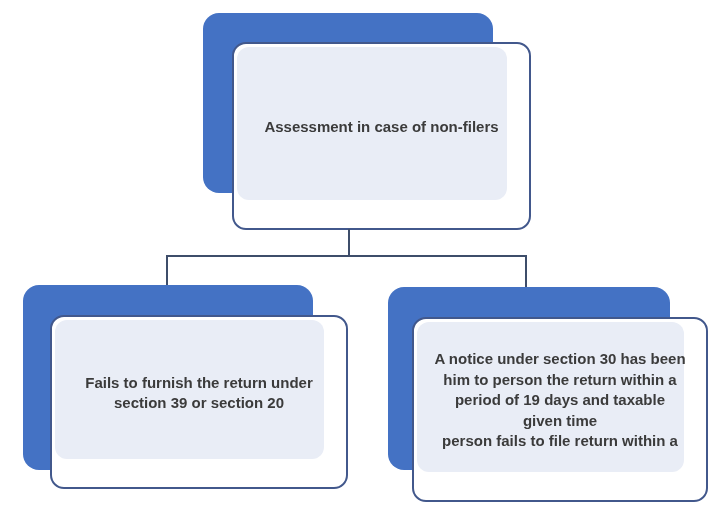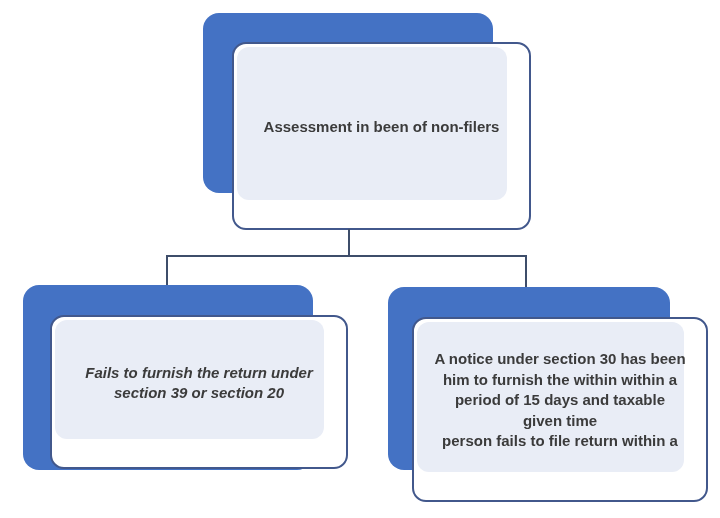--- a/index.html
+++ b/index.html
@@ -48,40 +48,40 @@
     font-weight:700;
     font-size:15px;
     line-height:20.5px;
   }
   .label span{display:block;white-space:nowrap;}
   .connector{position:absolute;background:var(--connector);}
   
   .node-top  .back {left:203px;top:13px; width:290px;height:180px;}
   .node-top  .front{left:232px;top:42px; width:299px;height:188px;}
   .node-left .back {left:23px; top:285px;width:290px;height:185px;}
-  .node-left .front{left:50px; top:315px;width:298px;height:154px;font-style:italic;}
+  .node-left .front{left:50px; top:315px;width:298px;height:174px;}
   .node-right .back {left:388px;top:287px;width:282px;height:183px;}
   .node-right .front{left:412px;top:317px;width:296px;height:185px;}
   
   .conn-stem      {left:348px;top:229px;width:2px;height:28px;}
   .conn-horizontal{left:166px;top:255px;width:361px;height:2px;}
   .conn-left-drop {left:166px;top:255px;width:2px;height:31px;}
   .conn-right-drop{left:525px;top:255px;width:2px;height:33px;}
 </style>
 </head>
 <body>
 
 <div class="canvas">
 
   <div class="node node-top">
     <div class="back"></div>
     <div class="front">
       <div class="inner"></div>
       <div class="label">
-        <span>Assessment in been of non-filers</span>
+        <span>Assessment in case of non-filers</span>
       </div>
     </div>
   </div>
 
   <div class="connector conn-stem"></div>
   <div class="connector conn-horizontal"></div>
   <div class="connector conn-left-drop"></div>
   <div class="connector conn-right-drop"></div>
 
   <div class="node node-left">
@@ -94,21 +94,21 @@
       </div>
     </div>
   </div>
 
   <div class="node node-right">
     <div class="back"></div>
     <div class="front">
       <div class="inner"></div>
       <div class="label">
         <span>A notice under section 30 has been</span>
-        <span>him to furnish the within within a</span>
-        <span>period of 15 days and taxable</span>
+        <span>him to person the return within a</span>
+        <span>period of 19 days and taxable</span>
         <span>given time</span>
         <span>person fails to file return within a</span>
       </div>
     </div>
   </div>
 
 </div>
 
 </body></html>

